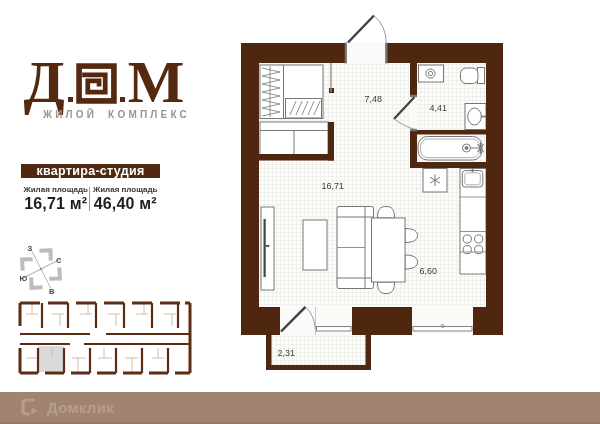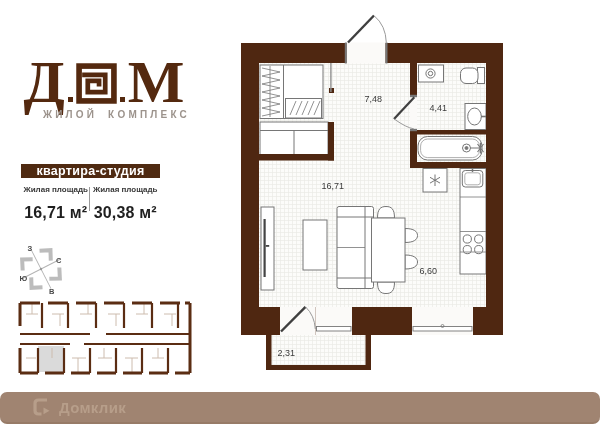--- a/index.html
+++ b/index.html
@@ -12,27 +12,27 @@
   .brand-letter{font-family:"Liberation Serif", serif;font-weight:700;font-size:60px;line-height:44px;color:#54290f;}
   .brand-dot{width:5px;height:5px;background:#54290f;margin-bottom:2px;}
   .brand-tagline{left:18px;top:109px;width:172px;text-align:right;font-size:10px;font-weight:700;
                  letter-spacing:3.2px;word-spacing:5px;color:#9c938c;}
 
   
   .type-bar{left:21px;top:164px;width:139px;height:14px;background:#4f2a11;color:#ffffff;
             display:flex;align-items:center;justify-content:center;font-size:12.5px;font-weight:700;letter-spacing:.3px;}
   .areas{left:21px;top:185px;width:139px;display:flex;}
   .areas .col{flex:1;text-align:center;}
-  .area-label{font-size:8px;font-weight:700;color:#383838;margin-bottom:10px;}
+  .area-label{font-size:8px;font-weight:700;color:#383838;margin-bottom:1px;}
   .area-value{font-size:16px;font-weight:700;color:#1f1f1f;letter-spacing:.2px;}
   .areas-divider{left:89px;top:187px;width:1px;height:24px;background:#9a9a9a;}
 
   
   .footer{left:0;top:392px;width:600px;height:32px;background:#a08471;border-bottom:2px solid #977b67;
-          display:flex;align-items:center;padding-left:32px;box-sizing:border-box;gap:7px;border-radius:7px;}
+          display:flex;align-items:center;padding-left:20px;box-sizing:border-box;gap:7px;}
   .footer-brand{font-size:15px;font-weight:700;color:#b79e8a;letter-spacing:.3px;}
 
   svg{display:block;}
   text{font-family:"Liberation Sans", sans-serif;}
 </style>
 </head>
 <body>
 
 <div class="abs brand-row">
   <span class="brand-letter">Д</span>
@@ -47,21 +47,21 @@
 <div class="abs brand-tagline">ЖИЛОЙ КОМПЛЕКС</div>
 
 <div class="abs type-bar">квартира-студия</div>
 <div class="abs areas">
   <div class="col">
     <div class="area-label">Жилая площадь</div>
     <div class="area-value">16,71 м²</div>
   </div>
   <div class="col">
     <div class="area-label">Жилая площадь</div>
-    <div class="area-value">30,38 м²</div>
+    <div class="area-value">46,40 м²</div>
   </div>
 </div>
 <div class="abs areas-divider"></div>
 
 <svg class="abs" style="left:6px;top:236px;" width="70" height="70" viewBox="0 0 70 70">
   <g transform="rotate(63 35 33)" stroke="#b3b3b3" fill="none">
     <line x1="35" y1="11" x2="35" y2="55" stroke-width="0.9"></line>
     <line x1="13" y1="33" x2="57" y2="33" stroke-width="0.9"></line>
     <g stroke="#bcbcbc" stroke-width="4" stroke-linejoin="miter">
       <path id="cArr" d="M42,16 L52,20.5 L47.5,30"></path>

